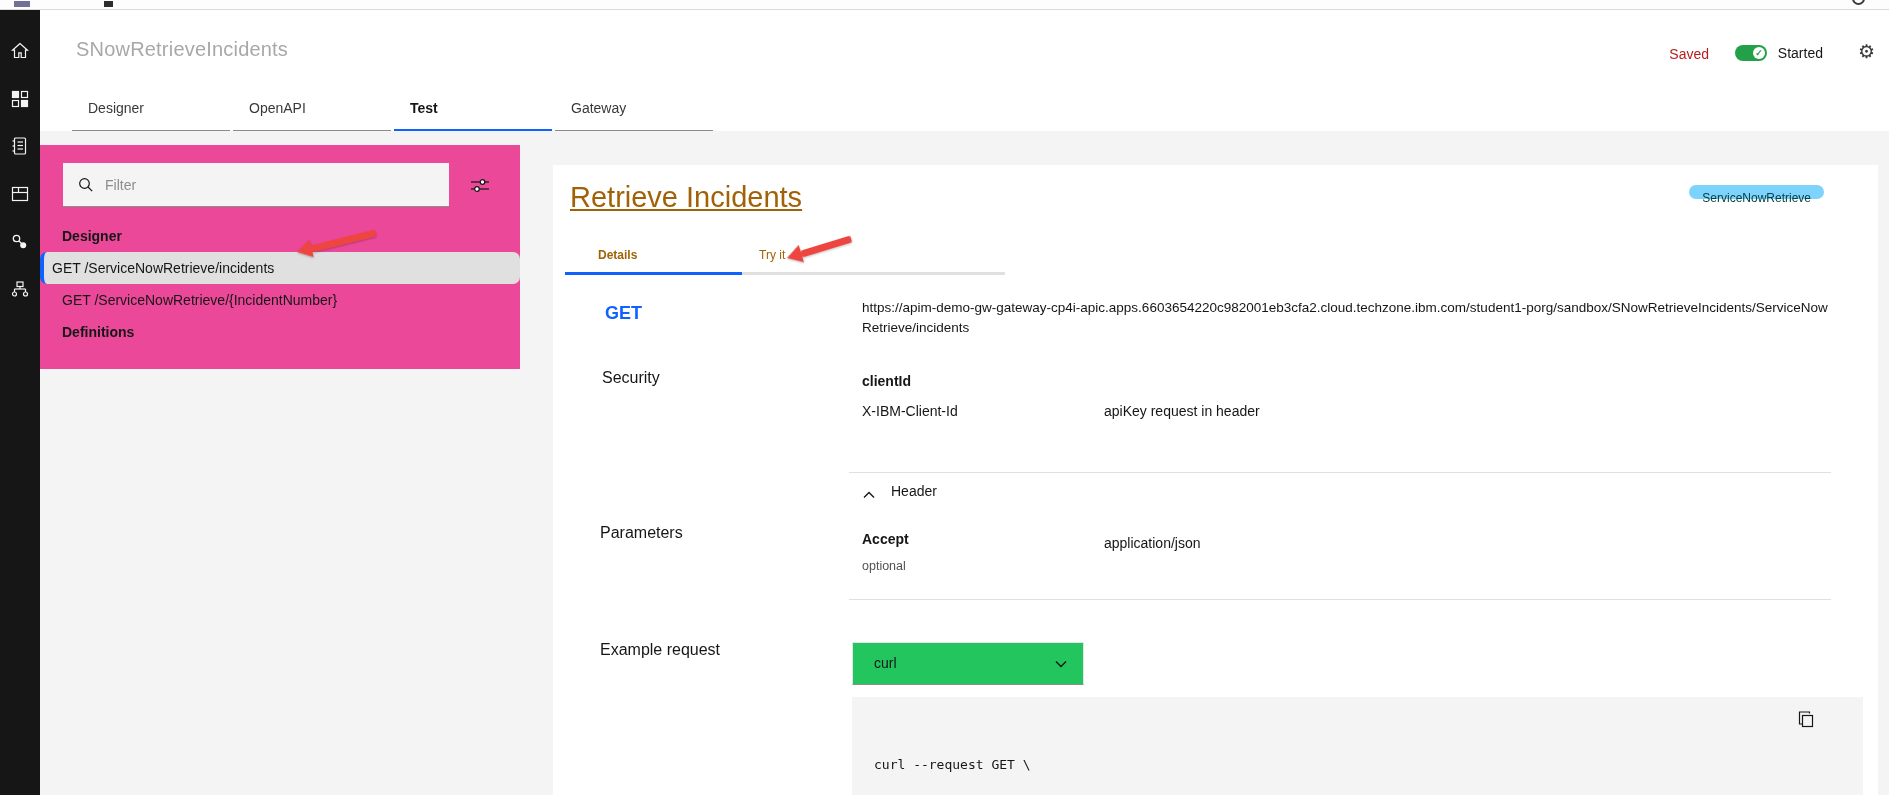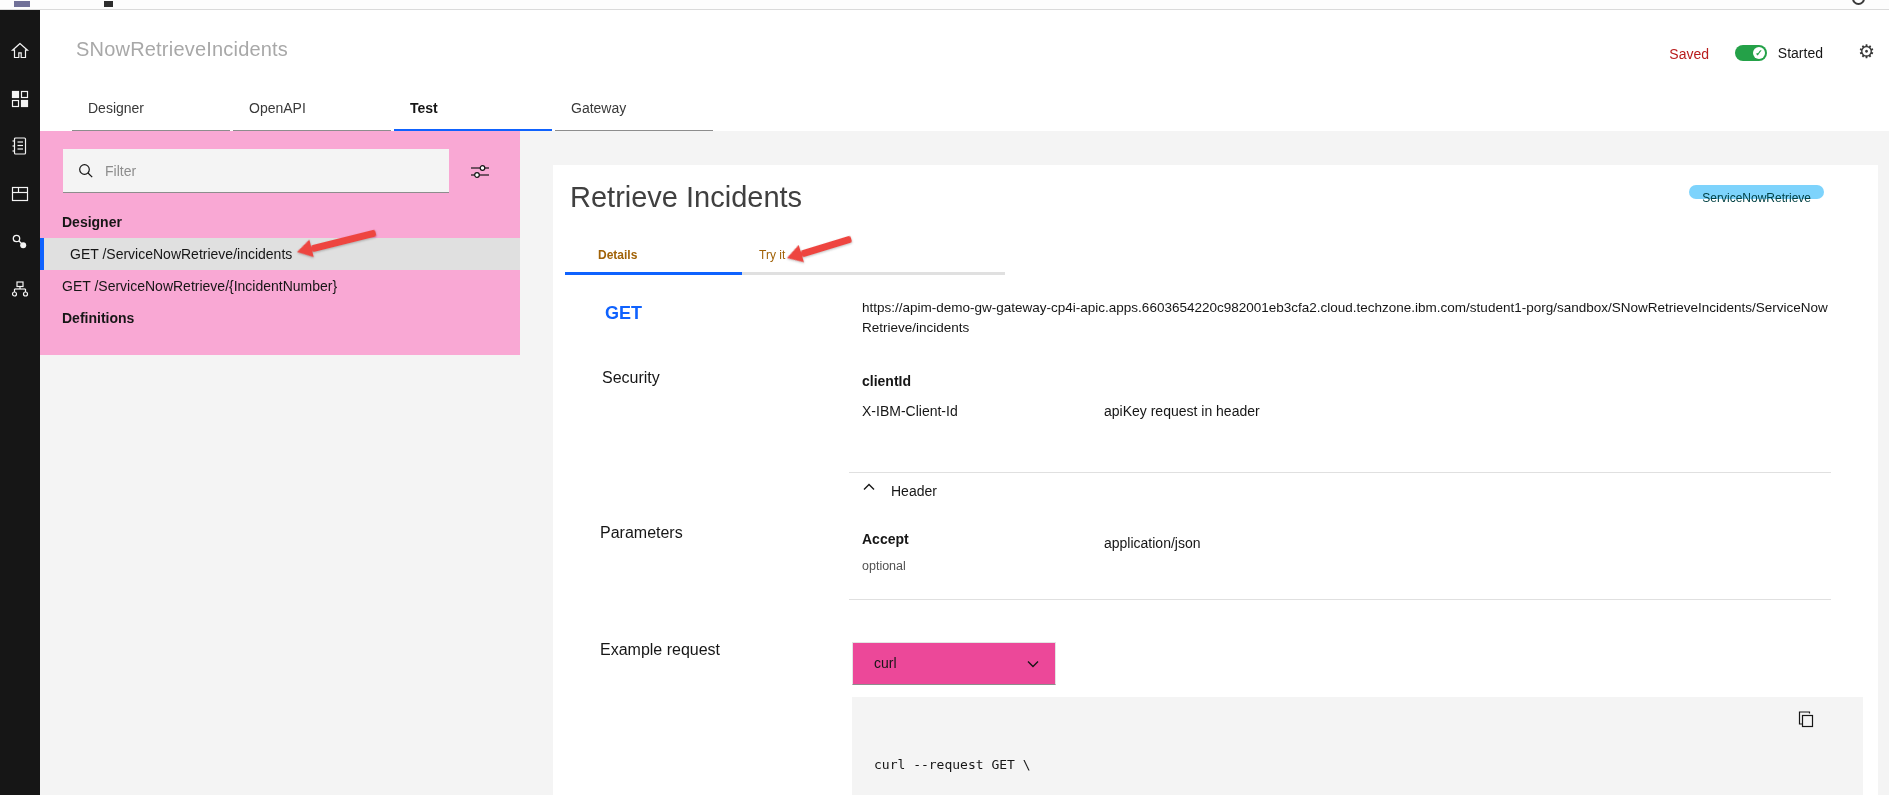--- a/index.html
+++ b/index.html
@@ -25,56 +25,56 @@
   .toggle-knob { position:absolute; right:2px; top:2px; width:12px; height:12px; background:#ffffff; border-radius:50%; font-size:9px; line-height:12px; text-align:center; color:#24a148; font-weight:bold; }
   .toggle-label { position:absolute; right:66px; top:35px; font-size:14px; color:#161616; }
   .gear { position:absolute; right:14px; top:30px; font-size:19px; color:#393939; cursor:pointer; line-height:24px; }
 
   
   .tabs { position:absolute; left:32px; top:77px; display:flex; }
   .tab { width:158px; height:44px; line-height:42px; padding-left:16px; font-size:14px; color:#393939; border-bottom:1px solid #8d8d8d; margin-right:3px; cursor:pointer; }
   .tab.active { font-weight:bold; color:#161616; border-bottom:2px solid #0f62fe; }
 
   
-  .explorer { position:absolute; left:40px; top:131px; width:480px; height:224px; background:#f9a8d4; }
+  .explorer { position:absolute; left:40px; top:145px; width:480px; height:224px; background:#ec4899; }
   .filter-box { position:absolute; left:23px; top:18px; width:386px; height:44px; background:#f4f4f4; border:none; border-bottom:1px solid #8d8d8d; }
   .filter-box svg { position:absolute; left:14px; top:13px; }
   .filter-input { position:absolute; left:42px; top:1px; width:330px; height:41px; border:none; background:transparent; outline:none; font-size:14px; font-family:"Liberation Sans",sans-serif; color:#161616; }
   .filter-input::placeholder { color:#8d8d8d; }
   .adjust-btn { position:absolute; left:430px; top:31px; width:20px; height:20px; cursor:pointer; }
   .nav-list { position:absolute; left:0; top:75px; width:480px; }
   .nav-item { height:32px; line-height:32px; padding-left:22px; font-size:14px; color:#161616; cursor:pointer; white-space:nowrap; }
   .nav-item.heading { font-weight:bold; }
-  .nav-item.selected { background:#e0e0e0; border-left:4px solid #0f62fe; padding-left:26px; }
+  .nav-item.selected { background:#e0e0e0; border-left:4px solid #0f62fe; padding-left:8px;border-radius:7px; }
 
   
   .main { position:absolute; left:553px; top:165px; width:1325px; height:630px; background:#ffffff; }
-  .op-title { position:absolute; left:17px; top:16px; font-size:29px; font-weight:400; color:#404040; }
+  .op-title { position:absolute; left:17px; top:16px; font-size:29px; font-weight:400; color:#a16207;text-decoration:underline; }
   .tag { position:absolute; right:54px; top:20px; height:14px; line-height:26px; padding:0 13px; background:#7dd3fc; color:#004144; font-size:12px; border-radius:13px; }
 
   .subtabs { position:absolute; left:12px; top:75px; height:35px; display:flex; }
   .subtab { height:35px; line-height:30px; font-size:12px; color:#a16207; cursor:pointer; }
   .subtab.active { width:177px; padding-left:33px; font-weight:bold; border-bottom:3px solid #0f62fe; }
   .subtab.inactive { width:263px; padding-left:17px; border-bottom:3px solid #e0e0e0; }
 
   .method { position:absolute; left:52px; top:138px; font-size:18px; font-weight:bold; color:#0f62fe; }
   .url { position:absolute; left:309px; top:133px; width:975px; font-size:13.5px; line-height:19.5px; color:#161616; word-break:break-all; }
 
   .section-label { position:absolute; font-size:16px; color:#161616; }
   .val-bold { position:absolute; font-size:14px; font-weight:bold; color:#161616; }
   .val { position:absolute; font-size:14px; color:#161616; }
   .val-small { position:absolute; font-size:12.5px; color:#525252; }
 
   .divider { position:absolute; left:296px; width:982px; height:1px; background:#e0e0e0; }
 
-  .collapse-row { position:absolute; left:310px; top:318px; display:flex; align-items:flex-start; cursor:pointer; }
+  .collapse-row { position:absolute; left:310px; top:318px; display:flex; align-items:flex-end; cursor:pointer; }
   .collapse-row svg { margin-right:16px; }
   .collapse-label { font-size:14px; color:#161616; }
 
-  .dropdown { position:absolute; left:299px; top:477px; width:204px; height:43px; background:#ec4899; border:1px solid #e4e4e4; border-bottom:1px solid #8d8d8d; cursor:pointer; }
+  .dropdown { position:absolute; left:299px; top:477px; width:232px; height:43px; background:#22c55e; border:1px solid #e4e4e4; border-bottom:1px solid #8d8d8d; cursor:pointer; }
   .dropdown-label { position:absolute; left:21px; top:0; line-height:41px; font-size:14px; color:#161616; }
   .dropdown svg { position:absolute; right:16px; top:17px; }
 
   .code-block { position:absolute; left:299px; top:532px; width:1011px; height:263px; background:#f4f4f4; }
   .code { position:absolute; left:22px; top:17px; font-family:"DejaVu Sans Mono", monospace; font-size:13px; line-height:20.5px; color:#161616; white-space:pre; }
   .copy-btn { position:absolute; right:44px; top:9px; width:26px; height:26px; cursor:pointer; display:flex; align-items:center; justify-content:center; }
 
   
   .arrow { position:absolute; display:flex; align-items:center; height:18px; z-index:9; filter:drop-shadow(0 1px 1px rgba(0,0,0,.25)); transform-origin:left center; }
   .arrow .head { width:0; height:0; border-top:9px solid transparent; border-bottom:9px solid transparent; border-right:15px solid #ee4540; }

